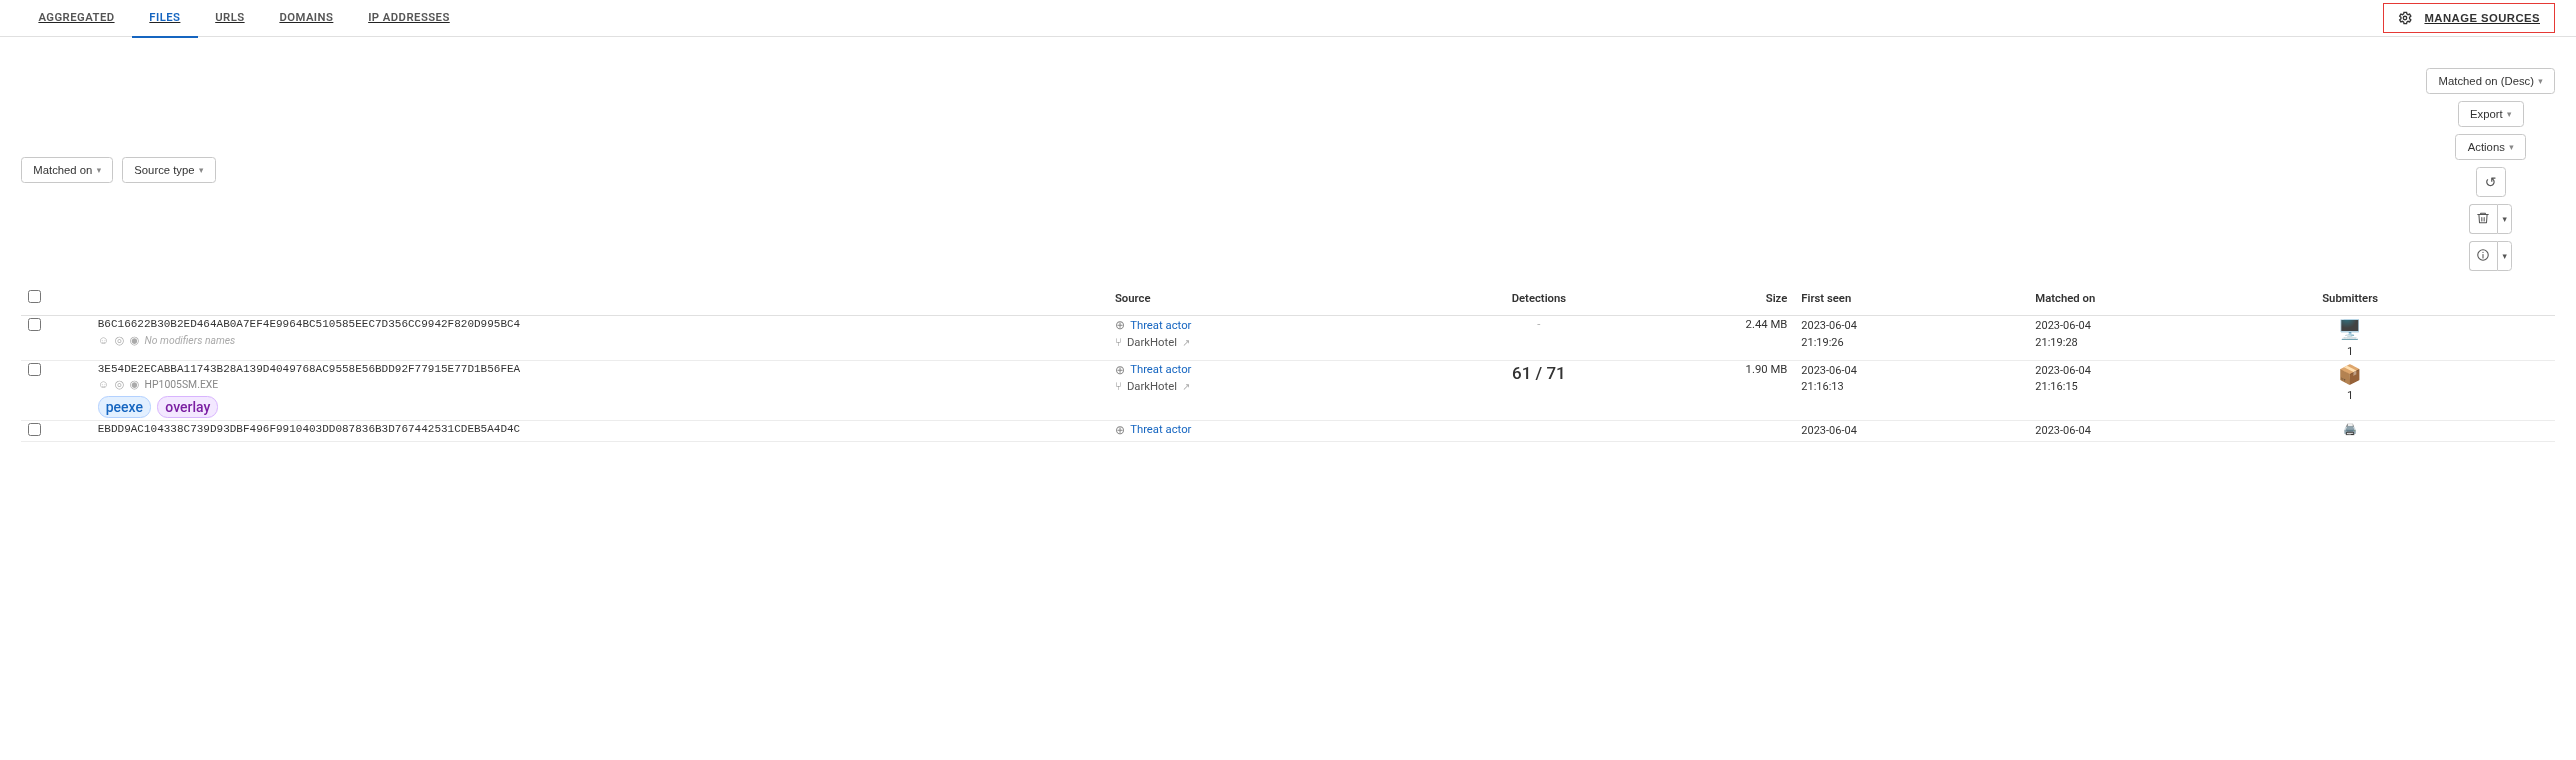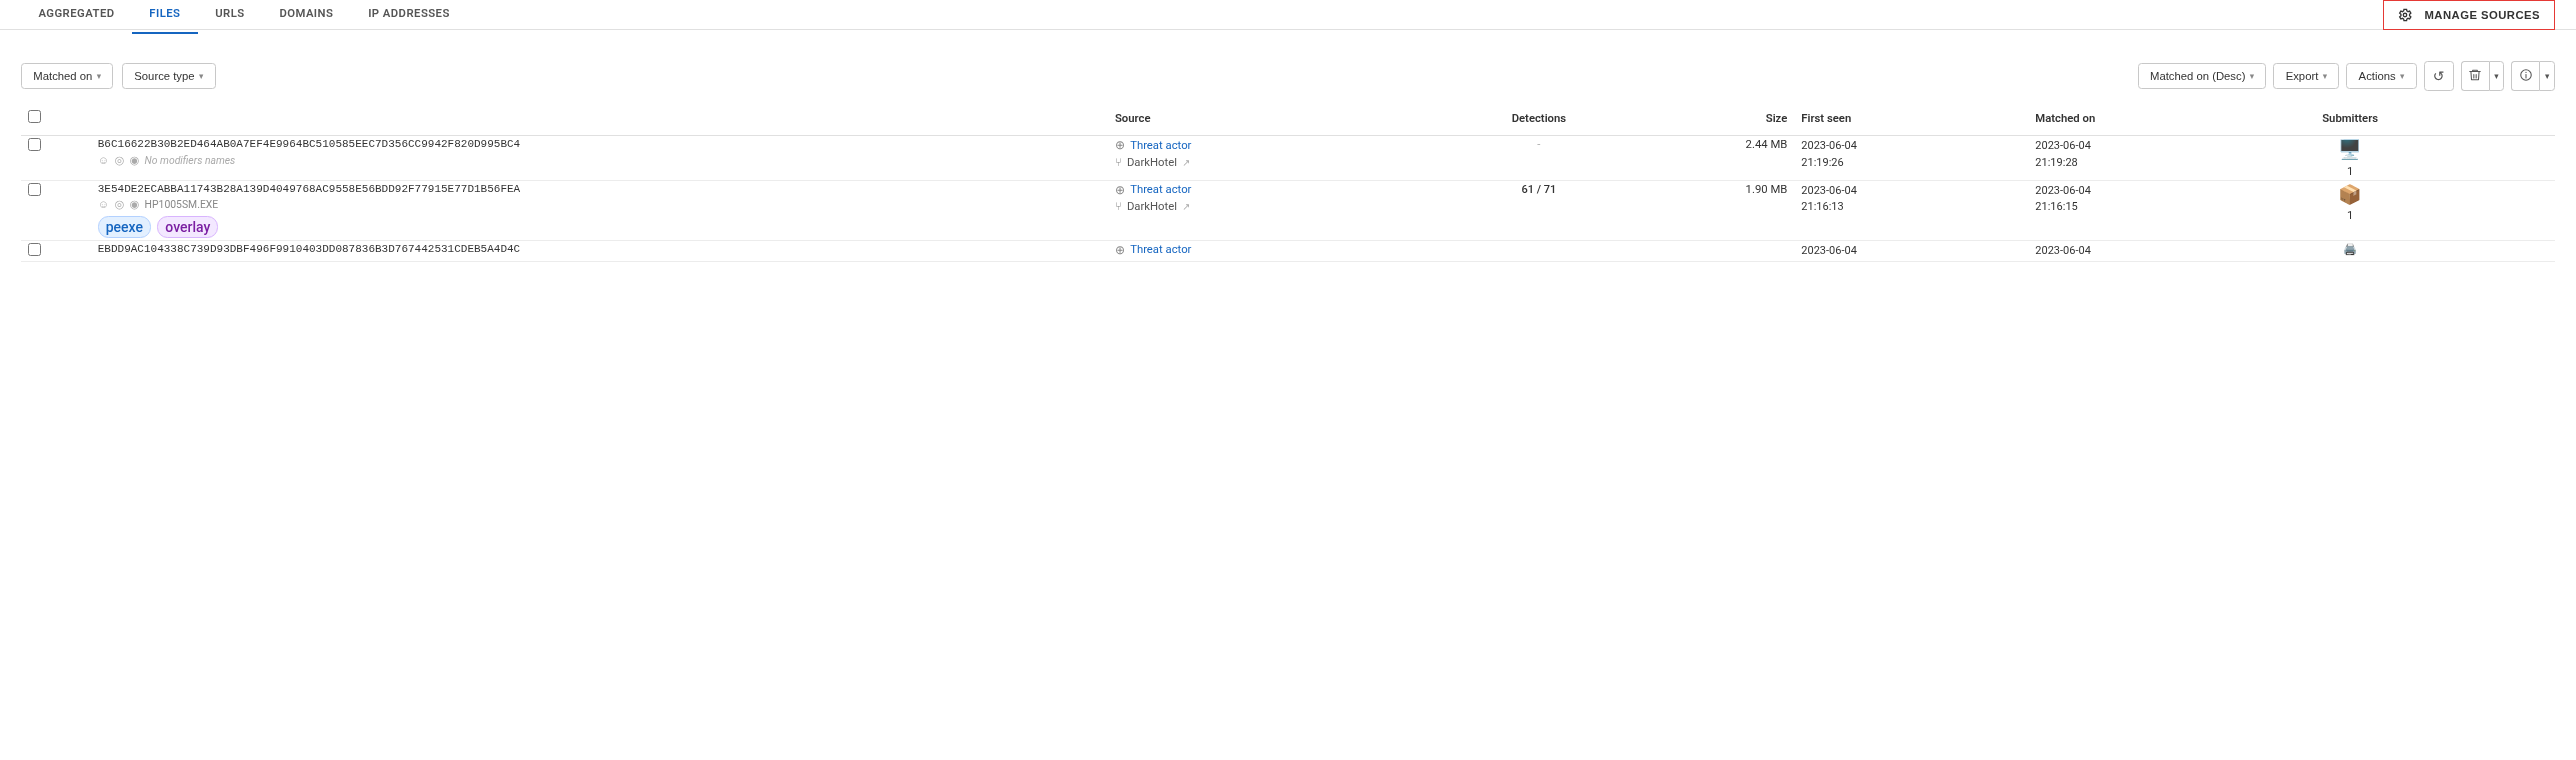--- a/index.html
+++ b/index.html
@@ -1,31 +1,31 @@
 <!DOCTYPE html>
 <html style="font-size:14px"><head>
   <meta charset="utf-8">
   <style>
     * { box-sizing: border-box; margin: 0; padding: 0; }
     body { font-family: -apple-system, BlinkMacSystemFont, 'Segoe UI', Roboto, sans-serif; background: #fff; color: #222; font-size: 12px; }
 
-    .top-bar { display: flex; align-items: center; justify-content: space-between; padding: 0 21px; border-bottom: 0.9px solid #e0e0e0; height: 30px; }
+    .top-bar { display: flex; align-items: center; justify-content: space-between; padding: 0 21px; border-bottom: 0.9px solid #e0e0e0; height: 37px; text-decoration: underline; }
     .tabs { display: flex; gap: 0; }
     .tab { padding: 12px 17.4px; font-size: 11.3px; font-weight: 600; letter-spacing: 0.04em; color: #555; cursor: pointer; border-bottom: 2.6px solid transparent; text-transform: uppercase; }
     .tab.active { color: #1565c0; border-bottom: 2.6px solid #1565c0; }
 
     .manage-sources-btn { display: flex; align-items: center; gap: 12px; padding: 7px 14px; border: 1.7px solid #e53935; background: #fff; color: #333; font-size: 11.3px; font-weight: 700; letter-spacing: 0.04em; cursor: pointer; text-transform: uppercase; }
 
     .content { padding: 17.4px 21px; }
 
     .search-bar { border: 0.9px solid #c8c8c8; border-radius: 3.5px; padding: 8.7px 12px; width: 100%; font-size: 12px; color: #555; outline: none; }
 
     .filter-row { display: flex; align-items: center; justify-content: space-between; margin-top: 14px; margin-bottom: 3.5px; }
     .filter-left { display: flex; gap: 8.7px; }
-    .filter-right { display: flex; align-items: center; gap: 7px; }
+    .filter-right { display: flex; align-items: center; gap: 7px; flex-direction: column; }
 
     .filter-btn { display: flex; align-items: center; gap: 4.3px; padding: 6px 11.3px; border: 0.9px solid #c8c8c8; border-radius: 3.5px; background: #fff; font-size: 11.3px; font-weight: 500; cursor: pointer; color: #333; }
 
     .action-btn { display: flex; align-items: center; gap: 4.3px; padding: 6px 11.3px; border: 0.9px solid #c8c8c8; border-radius: 3.5px; background: #fff; font-size: 11.3px; font-weight: 500; cursor: pointer; color: #333; }
 
     .icon-btn { display: flex; align-items: center; justify-content: center; width: 30px; height: 30px; border: 0.9px solid #c8c8c8; border-radius: 3.5px; background: #fff; cursor: pointer; font-size: 14px; color: #555; }
     .icon-btn-split { display: flex; align-items: center; }
     .icon-btn-split .main { display: flex; align-items: center; justify-content: center; width: 28px; height: 30px; border: 0.9px solid #c8c8c8; border-right: none; border-radius: 3.5px 0 0 3.5px; background: #fff; cursor: pointer; color: #555; font-size: 13px; }
     .icon-btn-split .arrow { display: flex; align-items: center; justify-content: center; width: 15.7px; height: 30px; border: 0.9px solid #c8c8c8; border-radius: 0 3.5px 3.5px 0; background: #fff; cursor: pointer; color: #555; font-size: 8.7px; }
 
@@ -48,21 +48,21 @@
     .sub-row { display: flex; align-items: center; gap: 5.2px; margin-top: 3.5px; color: #888; font-size: 10.4px; }
     .sub-icon { color: #aaa; font-size: 11.3px; }
     .tag { display: inline-flex; align-items: center; padding: 1.7px 7px; border-radius: 10.4px; font-size: 14px; font-weight: 500; margin-top: 5.2px; margin-right: 3.5px; }
     .tag-peexe { background: #e3f0ff; color: #1565c0; border: 0.9px solid #b3d1ff; }
     .tag-overlay { background: #f3e8ff; color: #7b1fa2; border: 0.9px solid #d8b4fe; }
 
     .source-row { display: flex; align-items: center; gap: 5.2px; font-size: 11.3px; color: #1565c0; }
     .source-sub { display: flex; align-items: center; gap: 5.2px; font-size: 11.3px; color: #555; margin-top: 3.5px; }
     .source-icon { font-size: 12px; color: #888; }
 
-    .detection-val { font-size: 11px; font-weight: 500; color: #333; }
+    .detection-val { font-size: 17px; font-weight: 500; color: #333; }
     .detection-dash { color: #aaa; }
 
     .submitter-icon { font-size: 19px; color: #888; }
 
     .chevron { font-size: 8.7px; color: #888; }
 
     .date-cell { font-size: 11px; line-height: 1.5; color: #333; }
 
     .size-cell { font-size: 11.3px; color: #333; text-align: right; }
   </style>

